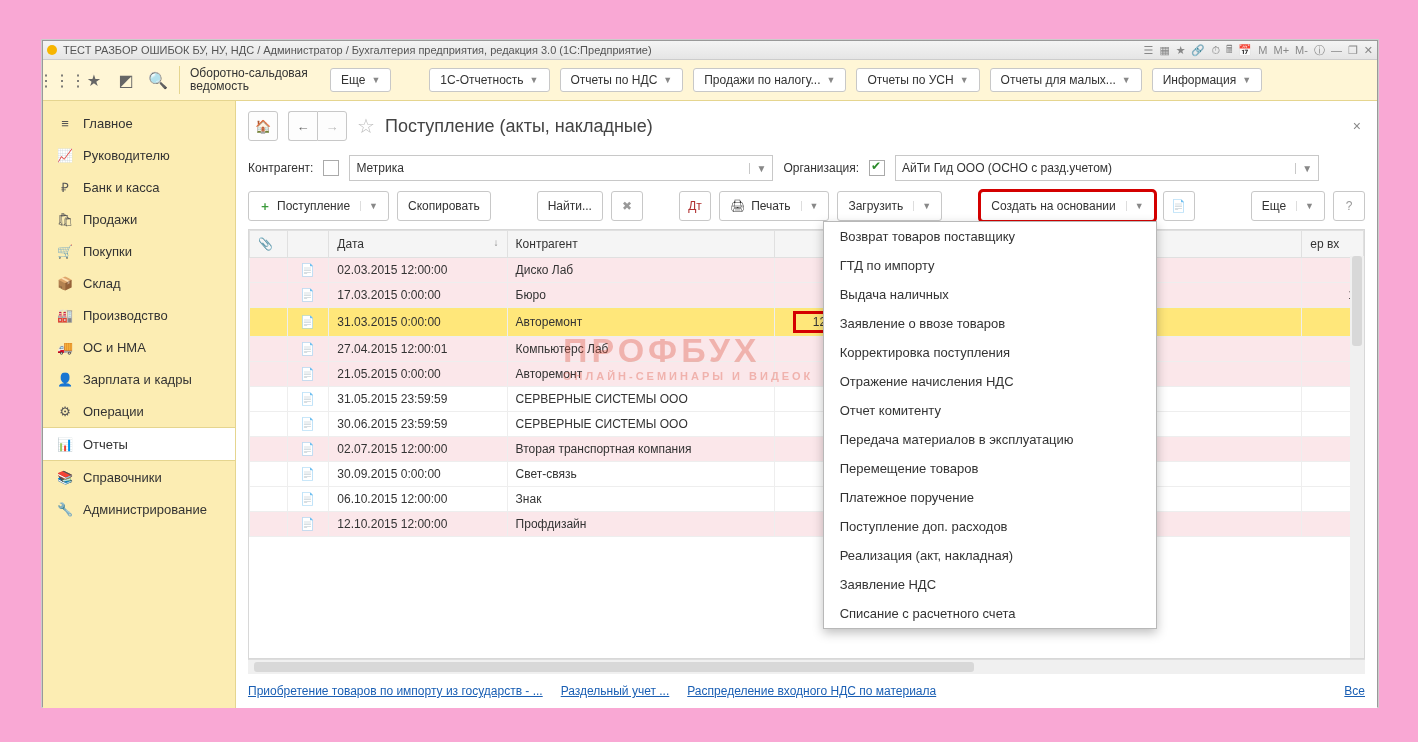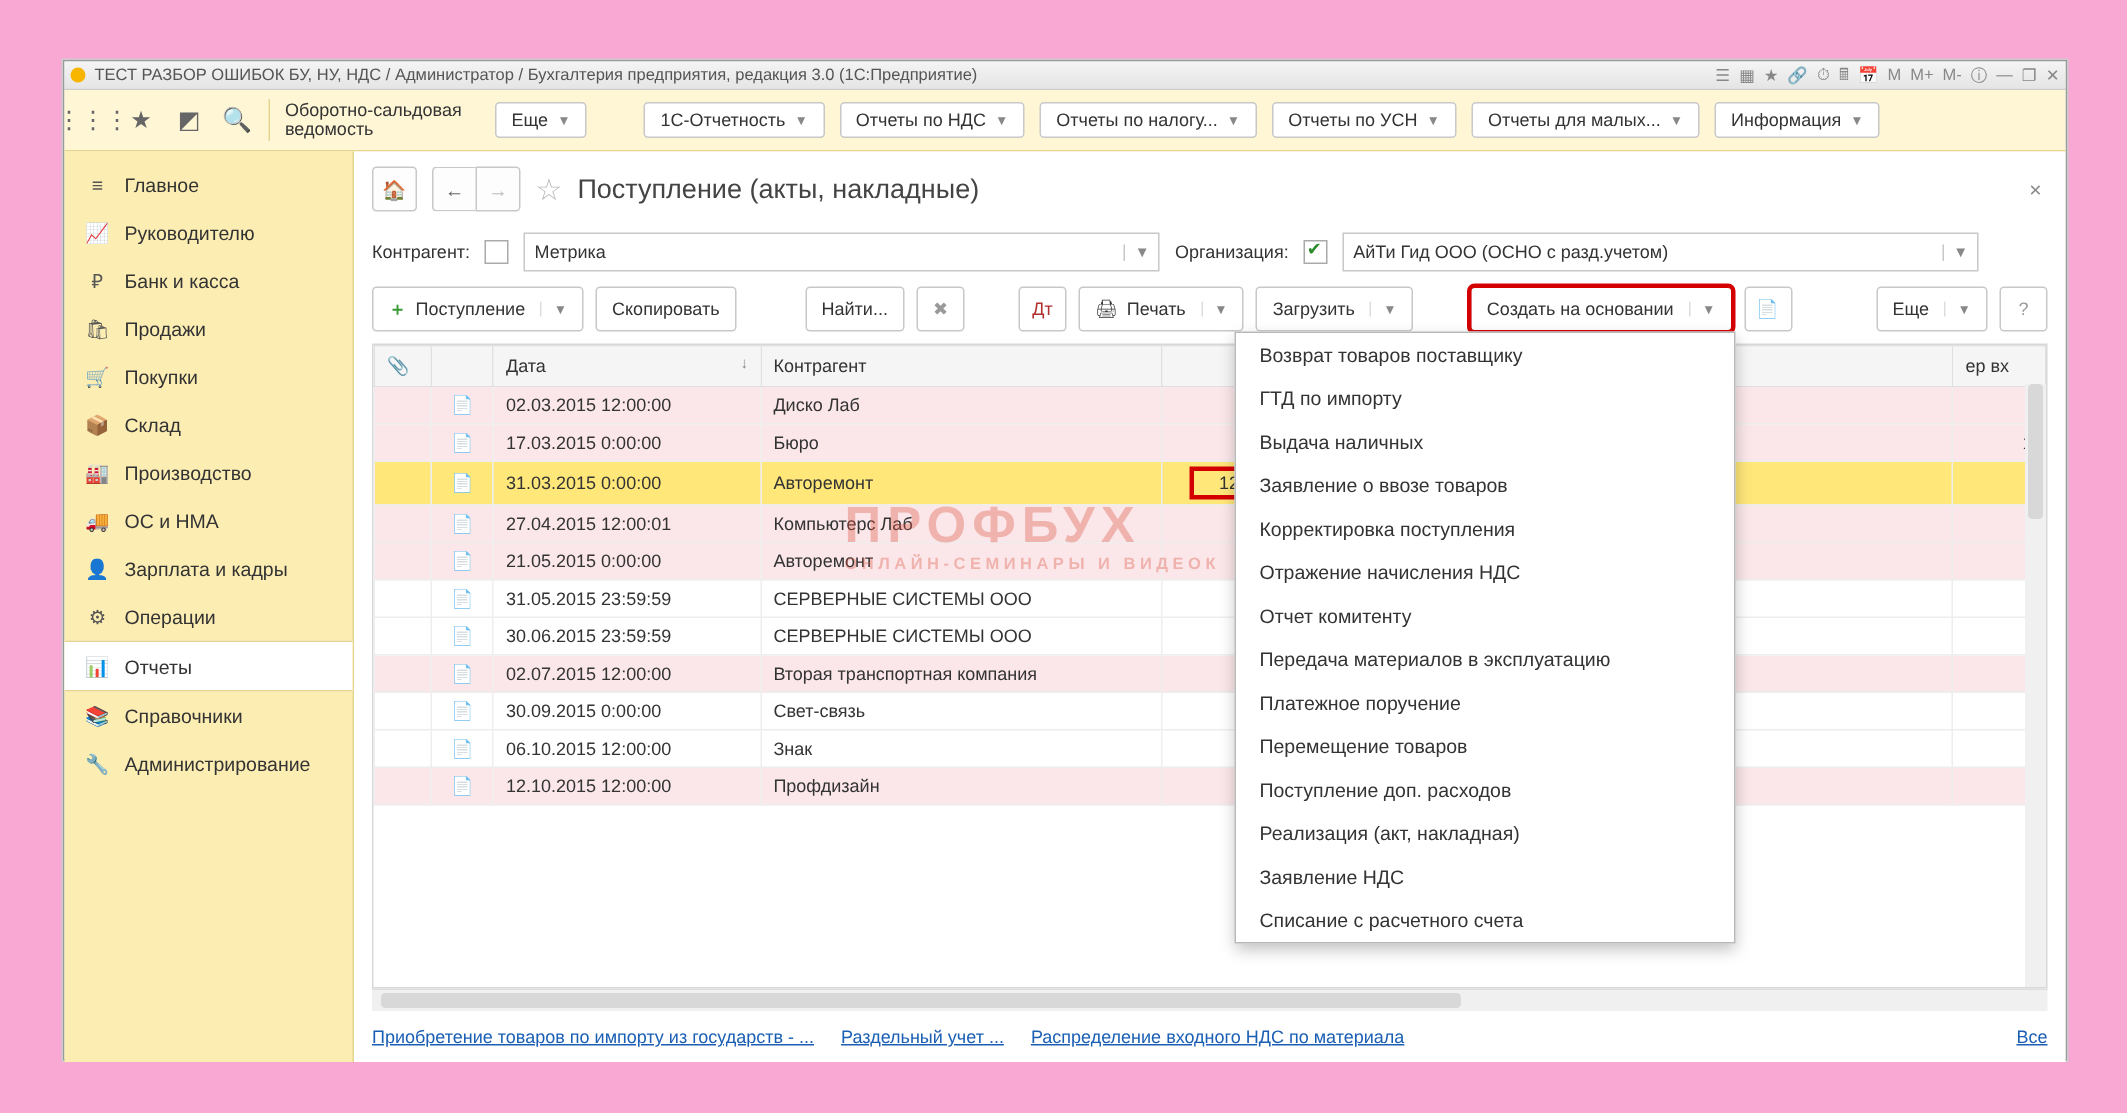--- a/index.html
+++ b/index.html
@@ -117,21 +117,21 @@
     <div style="flex:0 0 18px;"></div>
     <div class="cmd-btn">
           <span>1С-Отчетность</span>
           <span class="caret">▼</span>
         </div>
     <div class="cmd-btn">
           <span>Отчеты по НДС</span>
           <span class="caret">▼</span>
         </div>
     <div class="cmd-btn">
-          <span>Отчеты по налогу...</span>
+          <span>Продажи по налогу...</span>
           <span class="caret">▼</span>
         </div>
     <div class="cmd-btn">
           <span>Отчеты по УСН</span>
           <span class="caret">▼</span>
         </div>
     <div class="cmd-btn">
           <span>Отчеты для малых...</span>
           <span class="caret">▼</span>
         </div>
@@ -255,22 +255,22 @@
                 </div>
             <div class="dropdown" id="dropdown" style="top:30px;">
                   <div class="ditem">Возврат товаров поставщику</div>
                   <div class="ditem">ГТД по импорту</div>
                   <div class="ditem">Выдача наличных</div>
                   <div class="ditem">Заявление о ввозе товаров</div>
                   <div class="ditem">Корректировка поступления</div>
                   <div class="ditem">Отражение начисления НДС</div>
                   <div class="ditem">Отчет комитенту</div>
                   <div class="ditem">Передача материалов в эксплуатацию</div>
+                  <div class="ditem">Перемещение товаров</div>
                   <div class="ditem">Платежное поручение</div>
-                  <div class="ditem">Перемещение товаров</div>
                   <div class="ditem">Поступление доп. расходов</div>
                   <div class="ditem">Реализация (акт, накладная)</div>
                   <div class="ditem">Заявление НДС</div>
                   <div class="ditem">Списание с расчетного счета</div>
                 </div>
           </div>
           <div class="tbtn iconbtn">📄</div>
           <div style="width:40px;"></div>
           <div class="tbtn">
                 <span>Еще</span>

